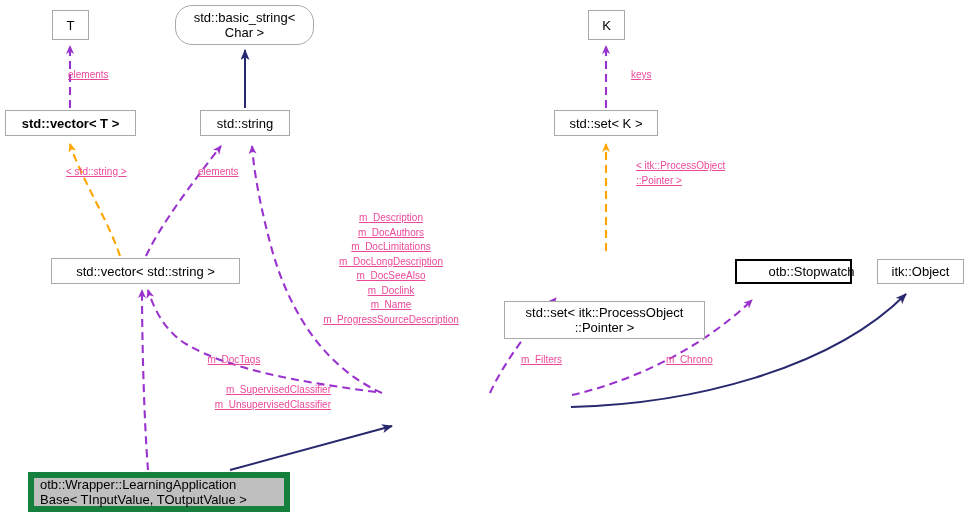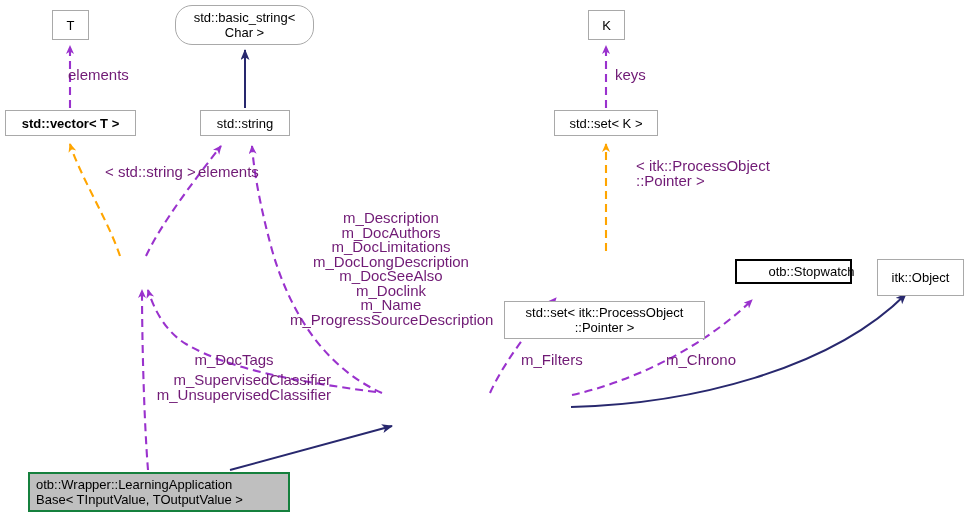--- a/index.html
+++ b/index.html
@@ -38,34 +38,35 @@
     color: #000000;
     font-size: 13px;
     line-height: 15px;
     white-space: pre-line;
     padding: 1px 4px;
   }
   .node.thick {
     border: 2px solid #000000;
   }
   .node.highlight {
-    border: 2px solid #15803d;
+    border: 6px solid #15803d;
     background: #bfbfbf;
     justify-content: flex-start;
     text-align: left;
     padding-left: 6px;
   }
   .edge-label {
     position: absolute;
-    color: #701a75;
-    font-size: 15px;
+    color: #ec4899;
+    font-size: 10px;
     line-height: 14.5px;
     white-space: pre-line;
     text-align: center;
     background: transparent;
+    text-decoration: underline;
   }
   .edge-label.right {
     text-align: right;
   }
   .edge-label.left {
     text-align: left;
   }
 </style>
 </head>
 <body>
@@ -130,45 +131,48 @@
   </div>
 
   <div class="node" style="left:200px; top:110px; width:90px; height:26px;">
     <span>std::string</span>
   </div>
 
   <div class="node" style="left:554px; top:110px; width:104px; height:26px;">
     <span>std::set&lt; K &gt;</span>
   </div>
 
+  <div class="node" style="left:51px; top:258px; width:189px; height:26px;">
+    <span>std::vector&lt; std::string &gt;</span>
+  </div>
 
   <div class="node" style="left:504px; top:253px; width:201px; height:38px;margin-top:48px;">
     <span>std::set&lt; itk::ProcessObject
 ::Pointer &gt;</span>
   </div>
 
   <div class="node thick" style="left:735px; top:259px; width:117px; height:25px;padding-left:40px;">
     <span>otb::Stopwatch</span>
   </div>
 
-  <div class="node" style="left:877px; top:259px; width:87px; height:37px;">
+  <div class="node" style="left:877px; top:259px; width:87px; height:25px;">
     <span>itk::Object</span>
   </div>
 
 
   <div class="node highlight" style="left:28px; top:472px; width:262px; height:40px;">
     <span>otb::Wrapper::LearningApplication
 Base&lt; TInputValue, TOutputValue &gt;</span>
   </div>
 
   <div class="edge-label left" style="left:68px; top:68px; width:100px;">elements</div>
 
-  <div class="edge-label left" style="left:588px; top:68px; width:70px;padding-left:27px;">keys</div>
+  <div class="edge-label left" style="left:604px; top:68px; width:70px;padding-left:27px;">keys</div>
 
-  <div class="edge-label left" style="left:66px; top:165px; width:112px;margin-left:39px;">&lt; std::string &gt;</div>
+  <div class="edge-label left" style="left:66px; top:165px; width:112px;">&lt; std::string &gt;</div>
 
   <div class="edge-label left" style="left:198px; top:165px; width:80px;">elements</div>
 
   <div class="edge-label left" style="left:604px; top:159px; width:160px;margin-left:32px;">&lt; itk::ProcessObject
 ::Pointer &gt;</div>
 
   <div class="edge-label" style="left:290px; top:211px; width:202px;">m_Description
 m_DocAuthors
 m_DocLimitations
 m_DocLongDescription
@@ -176,16 +180,16 @@
 m_Doclink
 m_Name
 m_ProgressSourceDescription</div>
 
   <div class="edge-label left" style="left:184px; top:353px; width:100px;text-align:center;">m_DocTags</div>
 
   <div class="edge-label left" style="left:521px; top:353px; width:80px;">m_Filters</div>
 
   <div class="edge-label left" style="left:666px; top:353px; width:90px;">m_Chrono</div>
 
-  <div class="edge-label right" style="left:145px; top:373px; width:186px;text-align:right;">m_SupervisedClassifier
+  <div class="edge-label right" style="left:145px; top:383px; width:186px;text-align:right;">m_SupervisedClassifier
 m_UnsupervisedClassifier</div>
 
 </div>
 
 </body></html>

